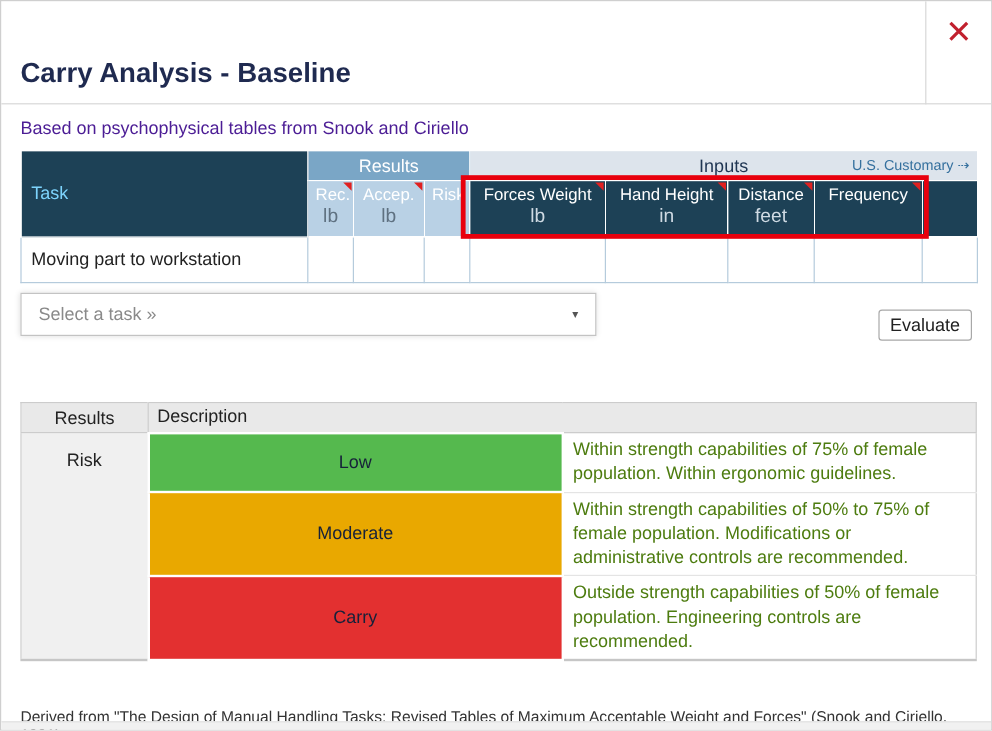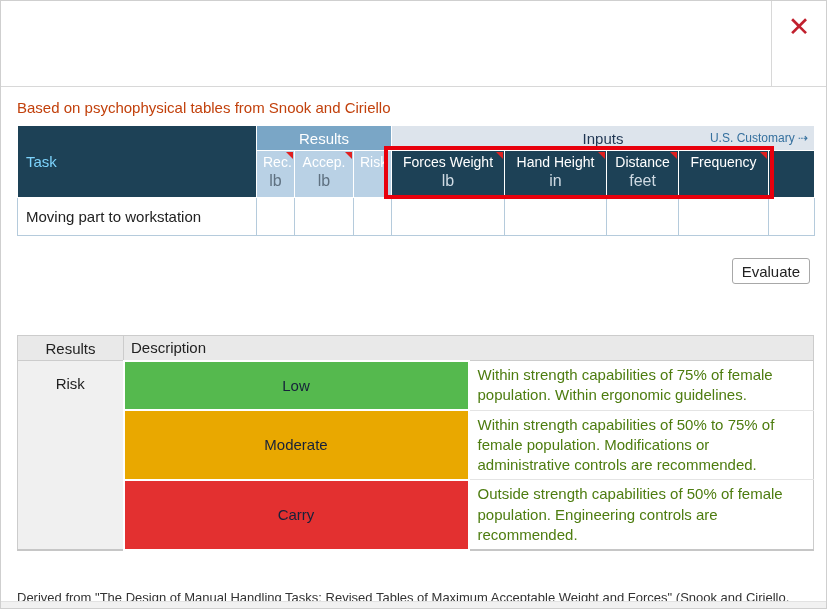--- a/index.html
+++ b/index.html
@@ -8,21 +8,21 @@
 
   .dialog { width:827px; height:609px; position:relative; border:1px solid #cfcfcf; background:#fff; overflow:hidden; }
 
   
   .dlg-header { position:relative; height:86px; border-bottom:1px solid #d8d8d8; }
   .dlg-title { position:absolute; left:16px; bottom:12px; font-size:23px; font-weight:600; color:#1f2a50; }
   .close-cell { position:absolute; right:0; top:0; width:55px; height:86px; border-left:1px solid #d8d8d8; text-align:center; cursor:pointer; }
   .close-x { display:inline-block; margin-top:10px; font-size:27px; line-height:1.2; color:#c1202e; font-weight:400; }
 
   .content { padding:12px 16px 0 16px; }
-  .subtitle { font-size:15px; color:#c2410c; }
+  .subtitle { font-size:15px; color:#4c1d95; }
 
   
   .tbl-wrap { position:relative; margin-top:9px; }
   table.analysis { width:797px; table-layout:fixed; border-collapse:collapse; }
   table.analysis th, table.analysis td { font-weight:normal; }
   .band-row th { height:25px; font-size:15px; font-weight:700; }
   .th-task { background:#1d4156; color:#7dd3fc; text-align:left; vertical-align:middle; padding-left:8px; font-size:15px; font-weight:700; border:1px solid #fff; }
   .th-results-band { background:#7aa6c6; color:#fff; text-align:center; vertical-align:middle; border:1px solid #fff; }
   .th-inputs-band { background:#dde4ec; color:#1f3552; text-align:center; vertical-align:middle; position:relative; border:1px solid #fff; }
   .units-toggle { position:absolute; right:6px; top:5px; font-size:12px; font-weight:400; color:#35709e; cursor:pointer; white-space:nowrap; }
@@ -58,20 +58,21 @@
   .citation { margin-top:39px; font-size:13px; color:#333; }
 
   .bottom-strip { position:absolute; bottom:0; left:0; width:100%; height:7px; background:#f1f1f1; border-top:1px solid #e2e2e2; }
 </style>
 </head>
 <body>
 
 <div class="dialog">
 
   <div class="dlg-header">
+    <div class="dlg-title">Carry Analysis - Baseline</div>
     <div class="close-cell">
       <span class="close-x">✕</span>
     </div>
   </div>
 
   <div class="content">
 
     <div class="subtitle">Based on psychophysical tables from Snook and Ciriello</div>
 
     <div class="tbl-wrap">
@@ -141,20 +142,24 @@
           <td></td>
           <td></td>
           <td></td>
         </tr>
       </tbody>
         </table>
       <div class="red-rect"></div>
     </div>
 
     <div class="select-row">
+      <div class="task-select">
+        <span class="placeholder">Select a task »</span>
+        <span class="caret">▾</span>
+      </div>
       <button class="evaluate-btn">Evaluate</button>
     </div>
 
     <table class="legend">
       <tbody>
           <tr>
         <th class="lg-results-h">Results</th>
         <th class="lg-desc-h" colspan="2">Description</th>
       </tr>
       <tr class="row-low">

